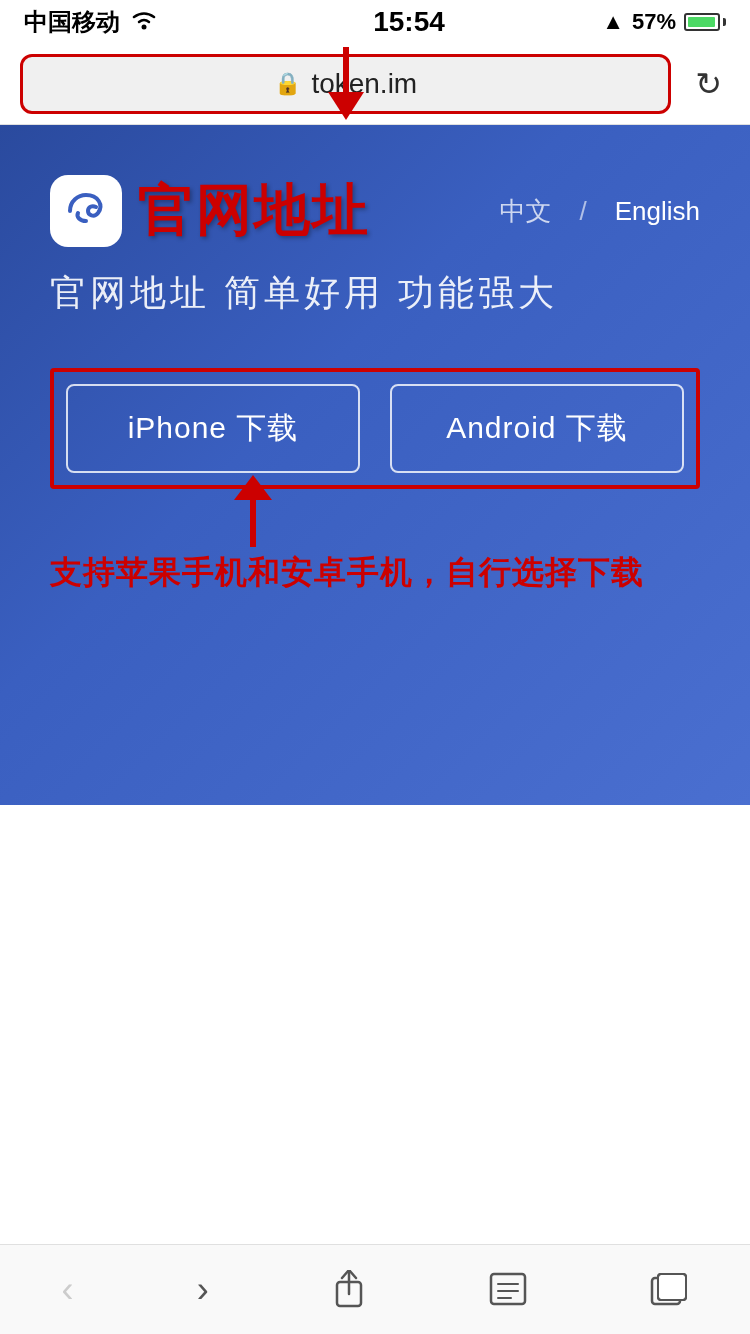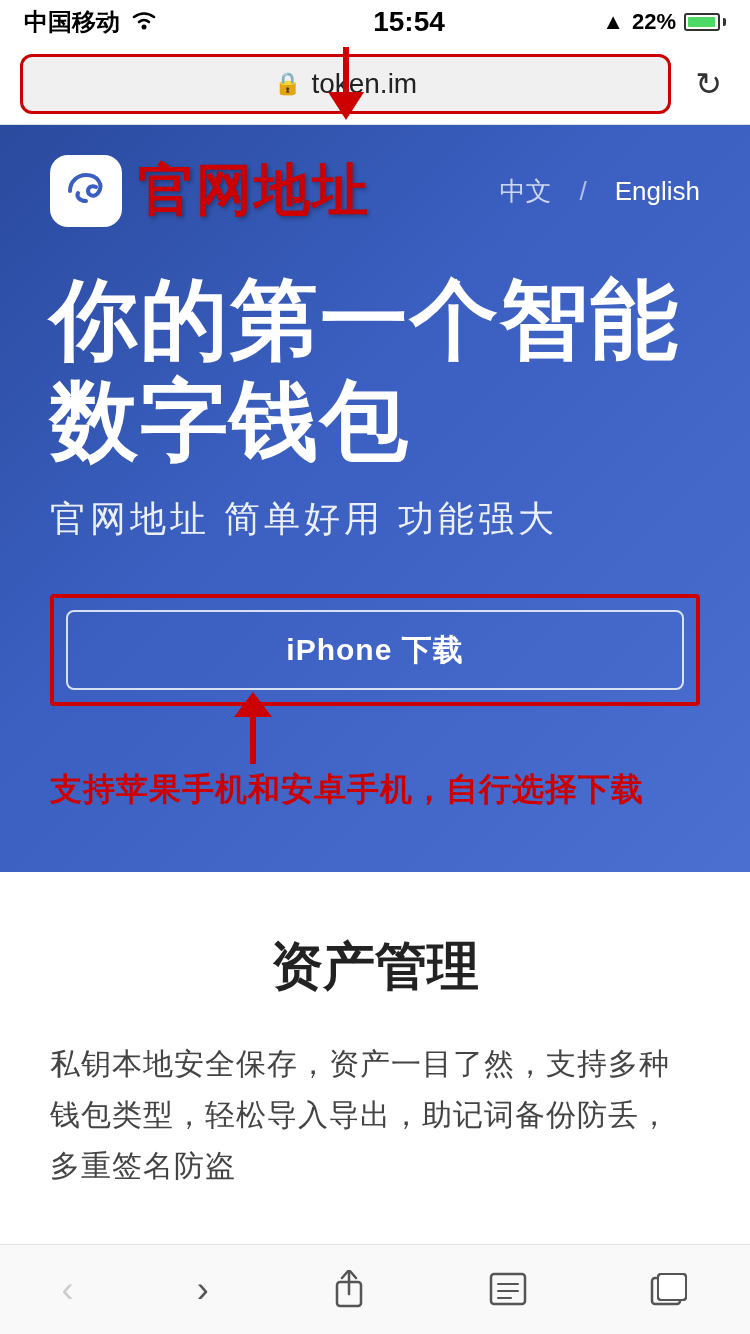--- a/index.html
+++ b/index.html
@@ -114,21 +114,21 @@
 
     
     .page-wrapper {
       position: relative;
       overflow: hidden;
     }
 
     
     .hero-section {
       background: linear-gradient(135deg, #2a4a9e 0%, #3a5fc0 40%, #4a6fd0 100%);
-      padding: 28px 50px 60px 50px;
+      padding: 48px 50px 60px 50px;
       position: relative;
       min-height: 680px;
     }
 
     
     .site-header {
       display: flex;
       align-items: center;
       justify-content: space-between;
       margin-bottom: 20px;
@@ -185,27 +185,27 @@
       letter-spacing: 2px;
     }
     .hero-subtitle {
       font-size: 36px;
       color: rgba(255,255,255,0.9);
       margin-bottom: 50px;
       letter-spacing: 4px;
     }
     .download-btn {
       flex: 1;
-      height: 80px;
+      height: 89px;
       border: 2px solid rgba(255,255,255,0.8);
       border-radius: 8px;
       background: transparent;
       color: #fff;
       font-size: 30px;
-      font-weight: 700;
+      font-weight: 400;
       cursor: pointer;
       display: flex;
       align-items: center;
       justify-content: center;
       letter-spacing: 1px;
     }
 
     
     .buttons-wrapper {
       position: relative;
@@ -340,21 +340,21 @@
         <path d="M14 16 Q14 16 14 16" stroke="#000" stroke-width="3" fill="none"></path>
         <path d="M9 12 Q14 8 19 12" stroke="#000" stroke-width="2.5" fill="none" stroke-linecap="round"></path>
         <path d="M4 7 Q14 0 24 7" stroke="#000" stroke-width="2.5" fill="none" stroke-linecap="round"></path>
         <circle cx="14" cy="17" r="2.5" fill="#000"></circle>
       </svg>
     </span>
   </div>
   <div class="status-center">15:54</div>
   <div class="status-right">
     <span>▲</span>
-    <span>22%</span>
+    <span>57%</span>
     <div class="battery">
       <div class="battery-body">
         <div class="battery-fill"></div>
       </div>
       <div class="battery-tip"></div>
     </div>
   </div>
 </div>
 
 <div class="browser-bar">
@@ -387,44 +387,40 @@
         <span class="site-title">官网地址</span>
       </div>
       <div class="lang-switcher">
         <span class="lang-cn">中文</span>
         <span class="lang-divider">/</span>
         <span class="lang-en">English</span>
       </div>
     </div>
 
     
-    <div class="hero-title">你的第一个智能数字钱包</div>
 
     
     <div class="hero-subtitle">官网地址  简单好用  功能强大</div>
 
     
     <div class="buttons-wrapper">
       <button class="download-btn">iPhone 下载</button>
+      <button class="download-btn">Android 下载</button>
     </div>
 
     
     <div class="btn-arrow-up">
       <div class="btn-arrow-shaft-up"></div>
     </div>
 
     
     <div class="annotation-text">支持苹果手机和安卓手机，自行选择下载</div>
 
   </div>
 
-  <div class="content-section">
-    <div class="section-title">资产管理</div>
-    <div class="section-body">私钥本地安全保存，资产一目了然，支持多种钱包类型，轻松导入导出，助记词备份防丢，多重签名防盗</div>
-  </div>
 
 </div>
 
 <div class="browser-nav">
   <button class="nav-btn disabled">‹</button>
   <button class="nav-btn">›</button>
   <button class="nav-btn">
     <svg width="34" height="40" viewBox="0 0 34 40" fill="none">
       <rect x="5" y="12" width="24" height="24" rx="3" stroke="#555" stroke-width="2.5" fill="none"></rect>
       <line x1="17" y1="0" x2="17" y2="24" stroke="#555" stroke-width="2.5" stroke-linecap="round"></line>

